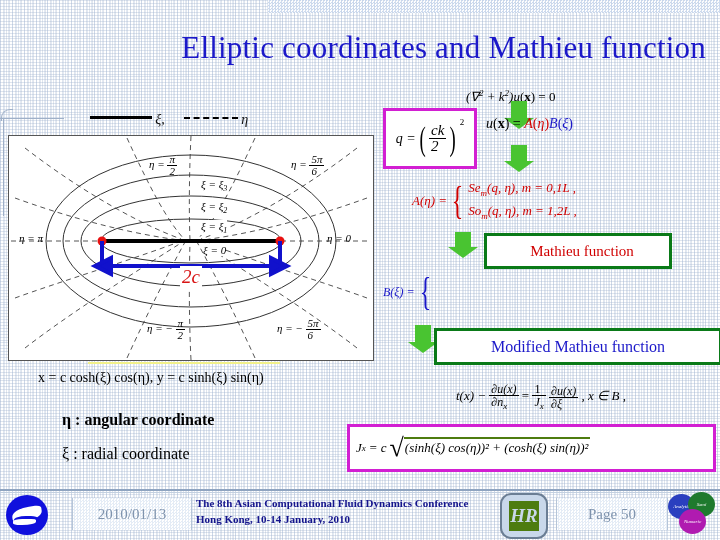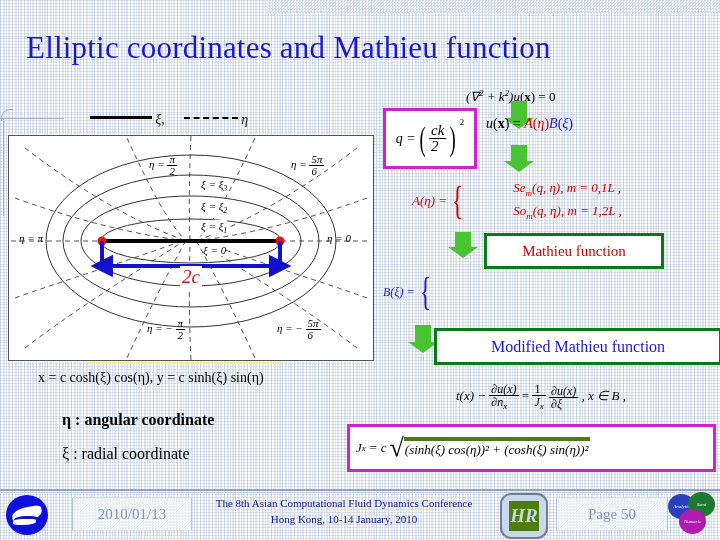--- a/index.html
+++ b/index.html
@@ -31,21 +31,21 @@
       repeating-conic-gradient(#c7d6ec 0% 25%, #ffffff 0% 50%) 0 0/3px 3px;
     opacity:.85;
   }
   .corner-lines{position:absolute;left:0;top:96px;width:64px;height:120px;}
   .corner-lines .h{position:absolute;left:0;top:22px;width:64px;height:1px;background:#9fb0c8;}
   .corner-lines .v{position:absolute;left:3px;top:22px;width:1px;height:98px;background:#9fb0c8;}
   .corner-lines .arc{position:absolute;left:1px;top:13px;width:11px;height:11px;border-left:1px solid #9fb0c8;border-top:1px solid #9fb0c8;border-radius:9px 0 0 0;}
 
   .title{
     position:absolute;left:26px;top:30px;width:680px;
-    text-align:left;
+    text-align:right;
     font-size:31px;color:#1b18c9;letter-spacing:.2px;white-space:nowrap;
   }
 
   
   .diagram{
     position:absolute;left:8px;top:135px;width:364px;height:224px;
     border:1px solid #555;background:#fff;
   }
   .legend{
     position:absolute;left:90px;top:112px;width:230px;height:22px;
@@ -95,28 +95,28 @@
     border-left:15px solid transparent;border-right:15px solid transparent;
     border-top:11px solid #49c431;
   }
 
   .ubox{position:absolute;left:486px;top:116px;font-size:14px;}
 
   .aeta{position:absolute;left:412px;top:178px;font-size:13px;}
   .brace-wrap{display:inline-flex;align-items:center;}
   .brace{font-size:40px;line-height:1;color:#d00000;font-weight:300;margin:0 1px;transform:scaleX(.6);}
   .brace-b{color:#1b18c9;}
-  .cases{display:inline-block;padding-left:45px;}
+  .cases{display:inline-block;}
   .cases div{line-height:1.55;}
 
   .mathieu-box{
     position:absolute;left:484px;top:233px;width:174px;height:30px;
     border:3px solid #0a7a18;background:#fff;
     display:flex;align-items:center;justify-content:center;
-    font-size:15px;color:#d00000;
+    font-size:15px;color:#d00000;padding-left:8px;
   }
   .modified-box{
     position:absolute;left:434px;top:328px;width:282px;height:31px;
     border:3px solid #0a7a18;background:#fff;
     display:flex;align-items:center;justify-content:center;
     font-size:16px;color:#1b18c9;
   }
 
   .bxi{position:absolute;left:383px;top:272px;font-size:12px;}
 
@@ -126,21 +126,21 @@
 
   .tx{position:absolute;left:412px;top:383px;font-size:13px;padding-left:44px;}
   .jbox{
     position:absolute;left:347px;top:424px;width:369px;height:48px;
     border:3px solid #d21fd2;background:#fff;
     display:flex;align-items:center;padding-left:6px;box-sizing:border-box;
     font-size:13px;
   }
   .sqrt{display:inline-flex;align-items:stretch;}
   .sqrt .radical{font-size:26px;line-height:.85;}
-  .sqrt .under{border-top:4px solid #4d7c0f;padding:1px 2px 0 1px;}
+  .sqrt .under{border-top:2px solid #4d7c0f;padding:1px 2px 0 1px;}
 
   
   .footer-rule{position:absolute;left:0;top:489px;width:720px;height:2px;background:#8fa4c0;}
   .footer-rule2{position:absolute;left:0;top:492px;width:720px;height:1px;background:#c3d0e0;}
 
   .logo-bird{
     position:absolute;left:6px;top:495px;width:42px;height:40px;
     background:#1010dd;border-radius:50%;
   }
   .logo-bird .wing{
@@ -159,21 +159,21 @@
   .date-cell{
     position:absolute;left:72px;top:498px;width:118px;height:32px;
     display:flex;align-items:center;justify-content:center;
     font-size:15px;color:#7f93ad;
     border-left:1px solid #b6c5d8;border-right:1px solid #b6c5d8;
     background:
       repeating-conic-gradient(#e4ecf6 0% 25%, #ffffff 0% 50%) 0 0/3px 3px;
   }
   .conf{
     position:absolute;left:196px;top:496px;width:296px;
-    text-align:center;font-size:11px;color:#14148c;font-weight:normal;line-height:1.45;
+    font-size:11px;color:#14148c;font-weight:bold;line-height:1.45;
   }
   .logo-hr{
     position:absolute;left:500px;top:493px;width:44px;height:42px;
     background:#c9d8ea;border:2px solid #6b7e94;border-radius:11px;
   }
   .logo-hr .mark{
     position:absolute;left:7px;top:6px;right:7px;bottom:6px;
     background:#4d7c0f;
     -webkit-mask:radial-gradient(circle, #000 99%, #000);
     display:flex;align-items:center;justify-content:center;

